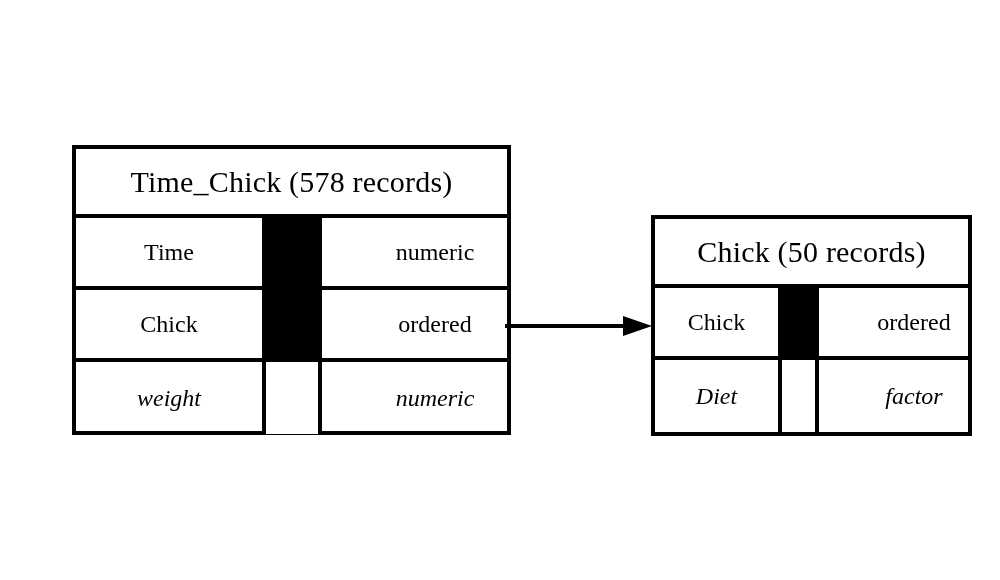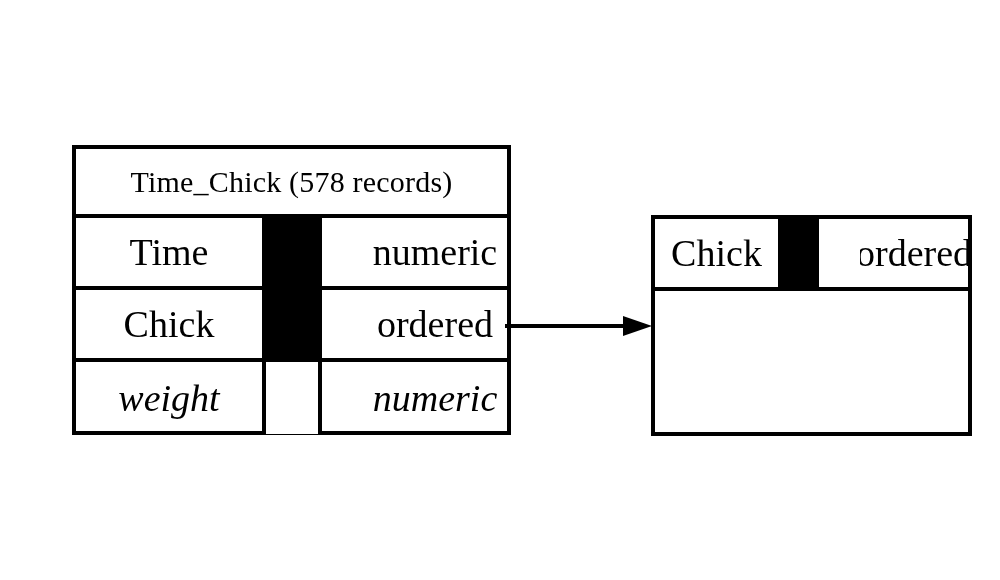--- a/index.html
+++ b/index.html
@@ -55,21 +55,21 @@
   .field-row.last {
     border-bottom: none;
     font-style: italic;
   }
 
   .cell {
     box-sizing: border-box;
     display: flex;
     align-items: center;
     justify-content: center;
-    font-size: 38px;
+    font-size: 24px;
     line-height: 1;
     white-space: nowrap;
     overflow: hidden;
   }
 
   .cell-name {
     flex: 0 0 auto;
     border-right: 4px solid #000000;
   }
 
@@ -147,23 +147,29 @@
 
   </div>
 
   <svg id="relationship-arrow" viewBox="0 0 152 36">
     <line x1="0" y1="18" x2="124" y2="18" stroke="#000000" stroke-width="4"></line>
     <polygon points="118,8 147,18 118,28" fill="#000000"></polygon>
   </svg>
 
   <div class="entity" id="entity-right">
 
+    <div class="entity-header">Chick (50 records)</div>
 
     <div class="field-row">
       <div class="cell cell-name">Chick</div>
       <div class="cell cell-key filled"></div>
       <div class="cell cell-type">ordered</div>
     </div>
 
+    <div class="field-row last">
+      <div class="cell cell-name">Diet</div>
+      <div class="cell cell-key"></div>
+      <div class="cell cell-type">factor</div>
+    </div>
 
   </div>
 
 </div>
 
 </body></html>

